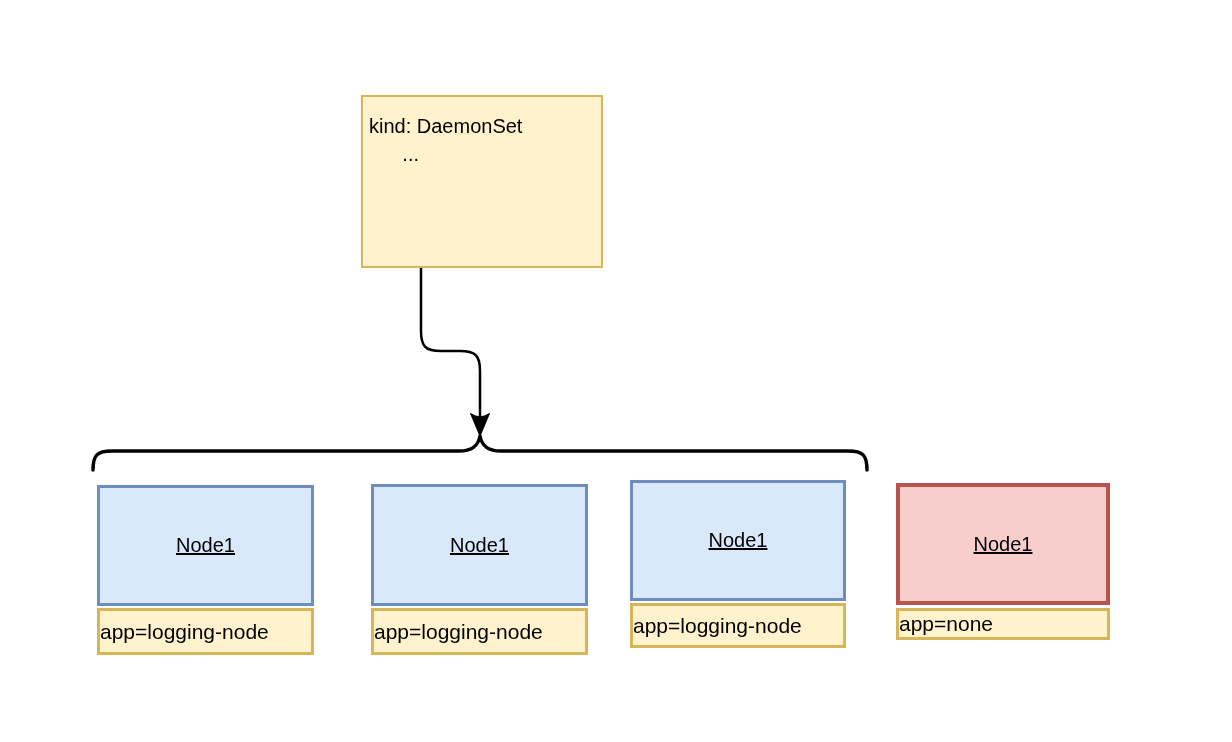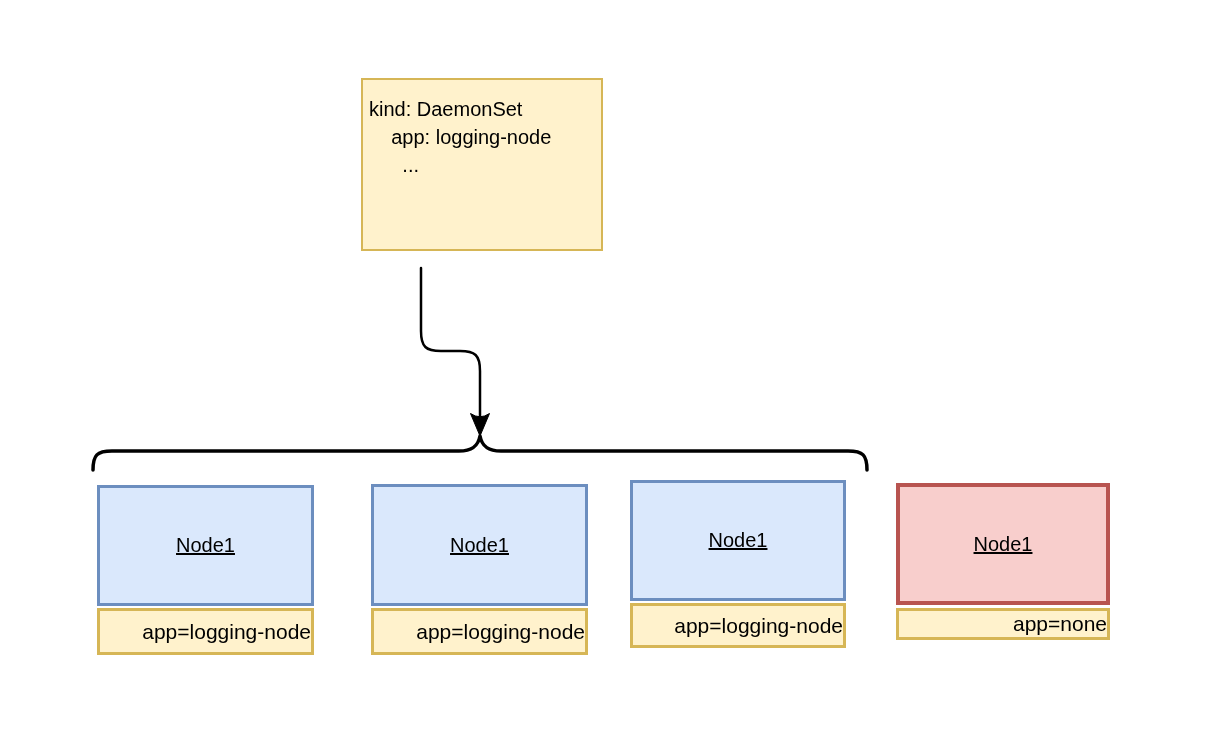--- a/index.html
+++ b/index.html
@@ -19,21 +19,21 @@
     position: absolute;
     left: 0;
     top: 0;
     width: 1232px;
     height: 742px;
     pointer-events: none;
   }
   .spec-box {
     position: absolute;
     left: 361px;
-    top: 78px;
+    top: 95px;
     width: 242px;
     height: 173px;
     background: #fff2cc;
     border: 2px solid #d6b656;
     box-sizing: border-box;
     padding: 15px 16px 0 6px;
     color: #000000;
   }
   .yaml-line {
     white-space: pre;
@@ -61,21 +61,21 @@
     border: 4px solid #b85450;
   }
   .node-title {
     font-size: 20px;
     color: #000000;
     text-decoration: underline;
   }
   .node-label {
     display: flex;
     align-items: center;
-    justify-content: flex-end;
+    justify-content: flex-start;
     box-sizing: border-box;
     background: #fff2cc;
     border: 3px solid #d6b656;
   }
   .node-label-text {
     font-size: 21px;
     color: #000000;
     white-space: nowrap;
   }
 </style>
@@ -87,21 +87,20 @@
   <svg class="connector-svg" viewBox="0 0 1232 742" xmlns="http://www.w3.org/2000/svg">
 
     <path d="M 421 268 L 421 331 C 421 347 426 351 441 351 L 460 351 C 475 351 480 355 480 371 L 480 417" fill="none" stroke="#000000" stroke-width="2.5" stroke-linecap="round" stroke-linejoin="round"></path>
     <path d="M 480 436 L 470.5 413.5 Q 480 420 489.5 413.5 Z" fill="#000000" stroke="#000000" stroke-width="1" stroke-linejoin="round"></path>
 
     <path d="M 93 470 C 93 455 97 451 112 451 L 459 451 C 471 451 478 447 480 436 C 482 447 489 451 501 451 L 848 451 C 863 451 867 455 867 470" fill="none" stroke="#000000" stroke-width="3.5" stroke-linecap="round" stroke-linejoin="round"></path>
   </svg>
 
   <div class="spec-box">
     <div class="yaml-line">kind: DaemonSet</div>
-    <div class="yaml-line">    app: logging-node</div>
     <div class="yaml-line">      ...</div>
   </div>
 
   <div class="node-card" style="left:97px; top:485px; width:217px;">
     <div class="node-main matching" style="height:121px;">
       <span class="node-title">Node1</span>
     </div>
     <div class="node-label" style="margin-top:2px; height:47px;">
       <span class="node-label-text">app=logging-node</span>
     </div>

